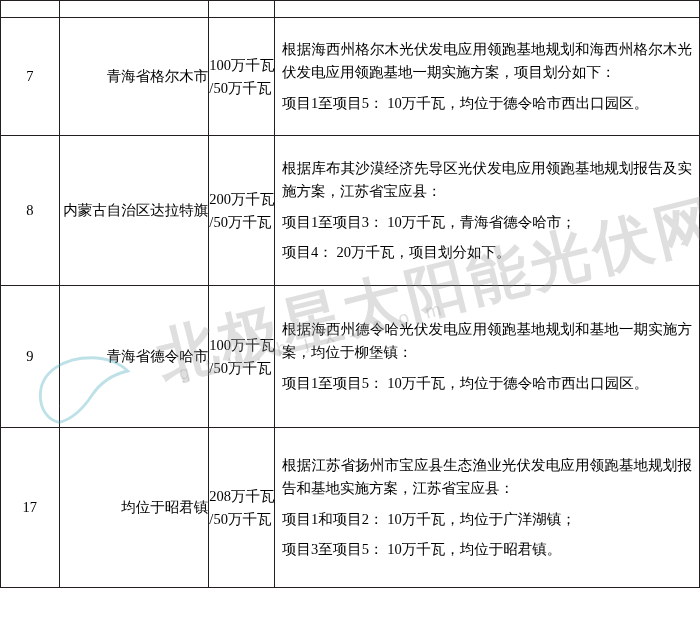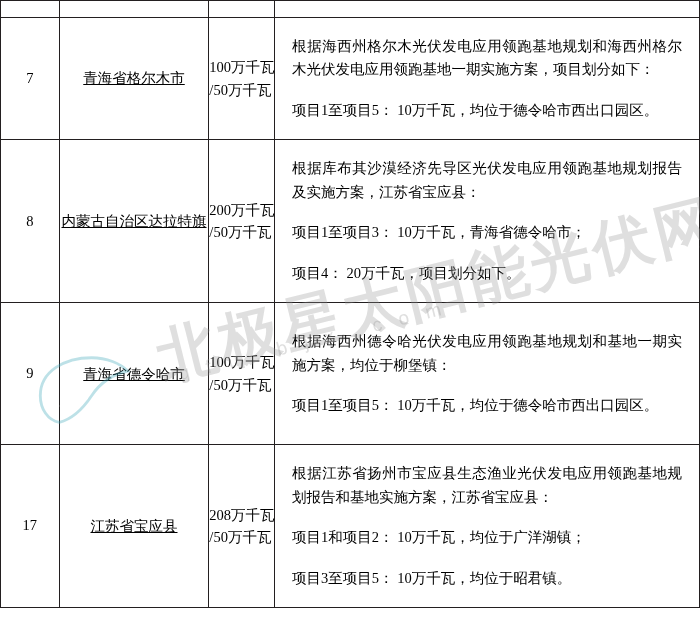--- a/index.html
+++ b/index.html
@@ -74,42 +74,41 @@
   .col-name { width: 148px; }
   .col-cap { width: 65px; }
   .col-desc { width: 420px; }
 
   .cell-idx {
     text-align: center;
     font-size: 14.5px;
     line-height: 1.5;
   }
   .cell-name {
-    text-align: center;
+    text-align: right;
     font-size: 14.5px;
     line-height: 1.55;
     padding: 0 4px;
-    text-decoration: underline;
   }
   .cell-cap {
     text-align: left;
     font-size: 14.5px;
     line-height: 1.55;
     padding: 0 2px 0 5px;
     white-space: nowrap;
     margin-left: 8px;
   }
   .cell-desc {
     text-align: left;
     font-size: 14.5px;
     line-height: 1.62;
     padding: 4px 8px 4px 8px;
   }
   .cell-desc p {
-    margin: 17px;
+    margin: 7px;
     text-align: justify;
   }
   .cell-desc p.indent {
     text-indent: 0;
   }
   .row-top-partial { height: 16px; }
 </style>
 </head>
 <body>
 
@@ -179,21 +178,21 @@
         <p>根据海西州德令哈光伏发电应用领跑基地规划和基地一期实施方案，均位于柳堡镇：</p>
         <p class="indent">项目1至项目5： 10万千瓦，均位于德令哈市西出口园区。</p>
       </td>
     </tr>
 
     <tr style="height:160px;">
       <td class="cell-idx">
         <span>17</span>
       </td>
       <td class="cell-name">
-        <span>江苏省宝应县</span>
+        <span>均位于昭君镇</span>
       </td>
       <td class="cell-cap">
         <div>208万千瓦</div>
         <div>/50万千瓦</div>
       </td>
       <td class="cell-desc">
         <p>根据江苏省扬州市宝应县生态渔业光伏发电应用领跑基地规划报告和基地实施方案，江苏省宝应县：</p>
         <p class="indent">项目1和项目2： 10万千瓦，均位于广洋湖镇；</p>
         <p class="indent">项目3至项目5： 10万千瓦，均位于昭君镇。</p>
       </td>

